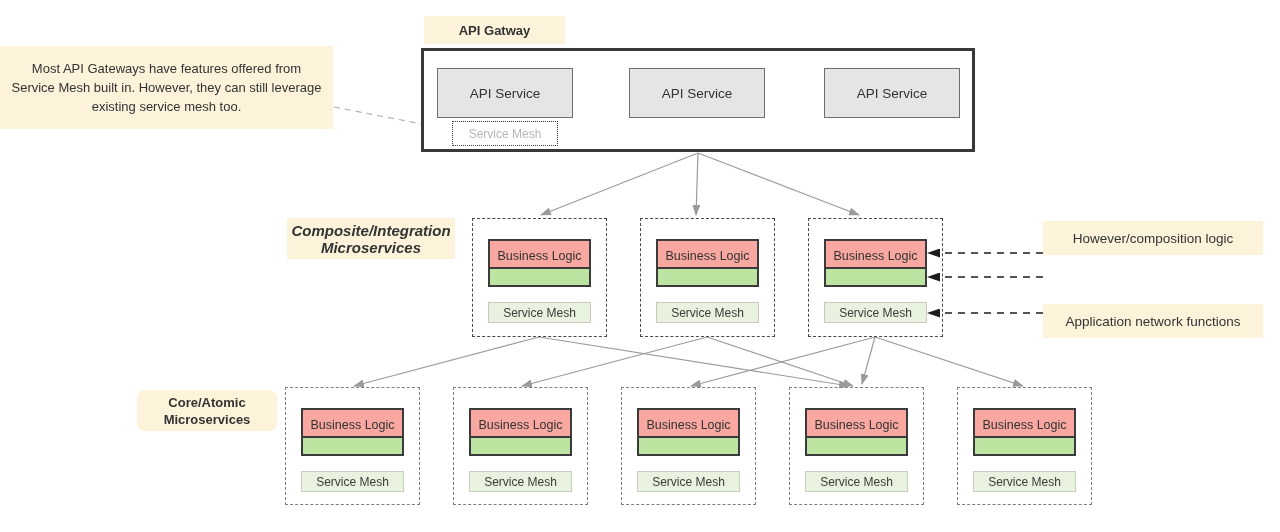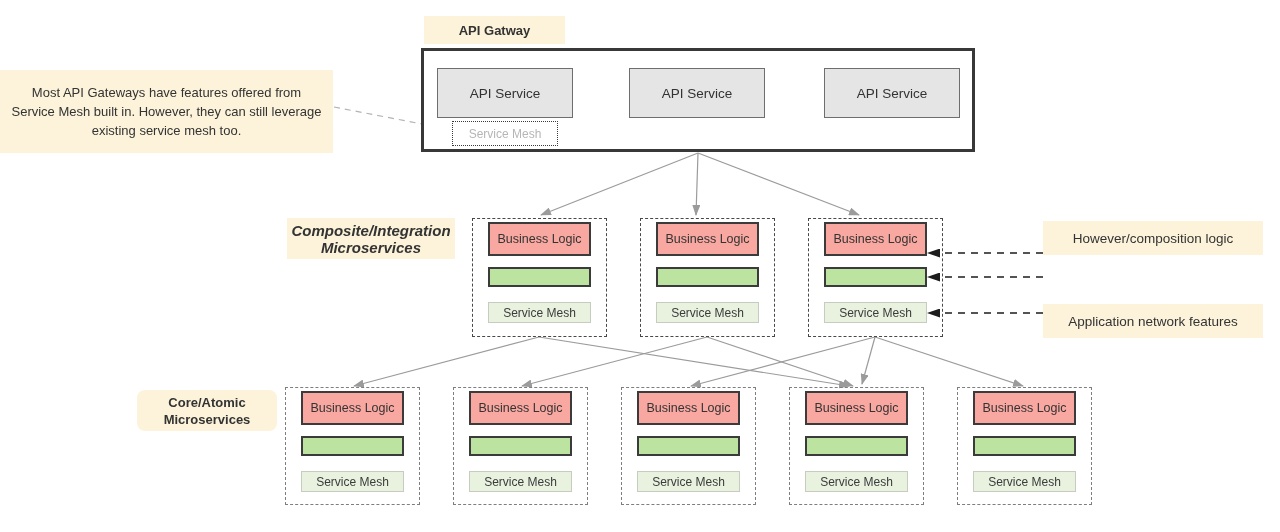--- a/index.html
+++ b/index.html
@@ -6,37 +6,37 @@
   #canvas{
     position:relative;width:1280px;height:532px;overflow:hidden;
     font-family:"Liberation Sans", sans-serif;color:#333;background:#fff;
   }
   .abs{position:absolute;box-sizing:border-box;}
   .center{display:flex;align-items:center;justify-content:center;text-align:center;}
   .cream{background:#fcf3da;}
   .bold{font-weight:bold;}
 
   
-  #note{left:0;top:70px;width:333px;height:83px;font-size:13px;line-height:19px;padding:4px 10px;}
+  #note{left:0;top:46px;width:333px;height:83px;font-size:13px;line-height:19px;padding:4px 10px;}
 
   
   #gw-title{left:424px;top:16px;width:141px;height:28px;font-size:13px;}
   #gw-box{left:421px;top:48px;width:554px;height:104px;border:3px solid #383838;background:#fff;}
   .api-service{top:68px;width:136px;height:50px;background:#e5e5e5;border:1.5px solid #6e6e6e;font-size:13.5px;}
   #svc1{left:437px;} #svc2{left:629px;} #svc3{left:824px;}
   #gw-mesh{left:452px;top:121px;width:106px;height:25px;border:1.5px dotted #3a3a3a;background:#fff;font-size:12px;color:#b6b6b6;}
 
   
   #composite-label{left:287px;top:218px;width:168px;height:41px;font-size:15px;line-height:17px;font-style:italic;}
   #core-label{left:137px;top:390px;width:140px;height:41px;font-size:13px;line-height:17px;border-radius:8px;}
 
   
   .ms-unit{width:135px;height:119px;border:1.5px dashed #484848;}
   .ms-unit.lite{border-color:#7e7e7e;height:118px;}
-  .ms-unit .bl{position:absolute;left:15px;top:3px;width:103px;height:34px;background:#f8a8a0;border:2px solid #3b3b3b;font-size:12.5px;box-sizing:border-box;}
+  .ms-unit .bl{position:absolute;left:15px;top:20px;width:103px;height:34px;background:#f8a8a0;border:2px solid #3b3b3b;font-size:12.5px;box-sizing:border-box;}
   .ms-unit .nf{position:absolute;left:15px;top:48px;width:103px;height:20px;background:#bde3a1;border:2px solid #3b3b3b;box-sizing:border-box;}
   .ms-unit .sm{position:absolute;left:15px;top:83px;width:103px;height:21px;background:#e8f2df;border:1.5px solid #c6ccc0;font-size:12px;color:#3c3c3c;box-sizing:border-box;}
   #comp1{left:472px;top:218px;} #comp2{left:640px;top:218px;} #comp3{left:808px;top:218px;}
   #core1{left:285px;top:387px;} #core2{left:453px;top:387px;} #core3{left:621px;top:387px;}
   #core4{left:789px;top:387px;} #core5{left:957px;top:387px;}
 
   
   .legend{left:1043px;width:220px;height:34px;font-size:13.5px;}
   #leg1{top:221px;} #leg2{top:262px;} #leg3{top:304px;}
 
@@ -99,21 +99,21 @@
     <div class="nf"></div>
     <div class="sm center">Service Mesh</div>
   </div>
   <div id="comp3" class="abs ms-unit">
     <div class="bl center">Business Logic</div>
     <div class="nf"></div>
     <div class="sm center">Service Mesh</div>
   </div>
 
   <div id="leg1" class="abs cream center legend">However/composition logic</div>
-  <div id="leg3" class="abs cream center legend">Application network features</div>
+  <div id="leg3" class="abs cream center legend">Application network functions</div>
 
   <div id="core-label" class="abs cream center bold">Core/Atomic Microservices</div>
 
   <div id="core1" class="abs ms-unit lite">
     <div class="bl center">Business Logic</div>
     <div class="nf"></div>
     <div class="sm center">Service Mesh</div>
   </div>
   <div id="core2" class="abs ms-unit lite">
     <div class="bl center">Business Logic</div>

